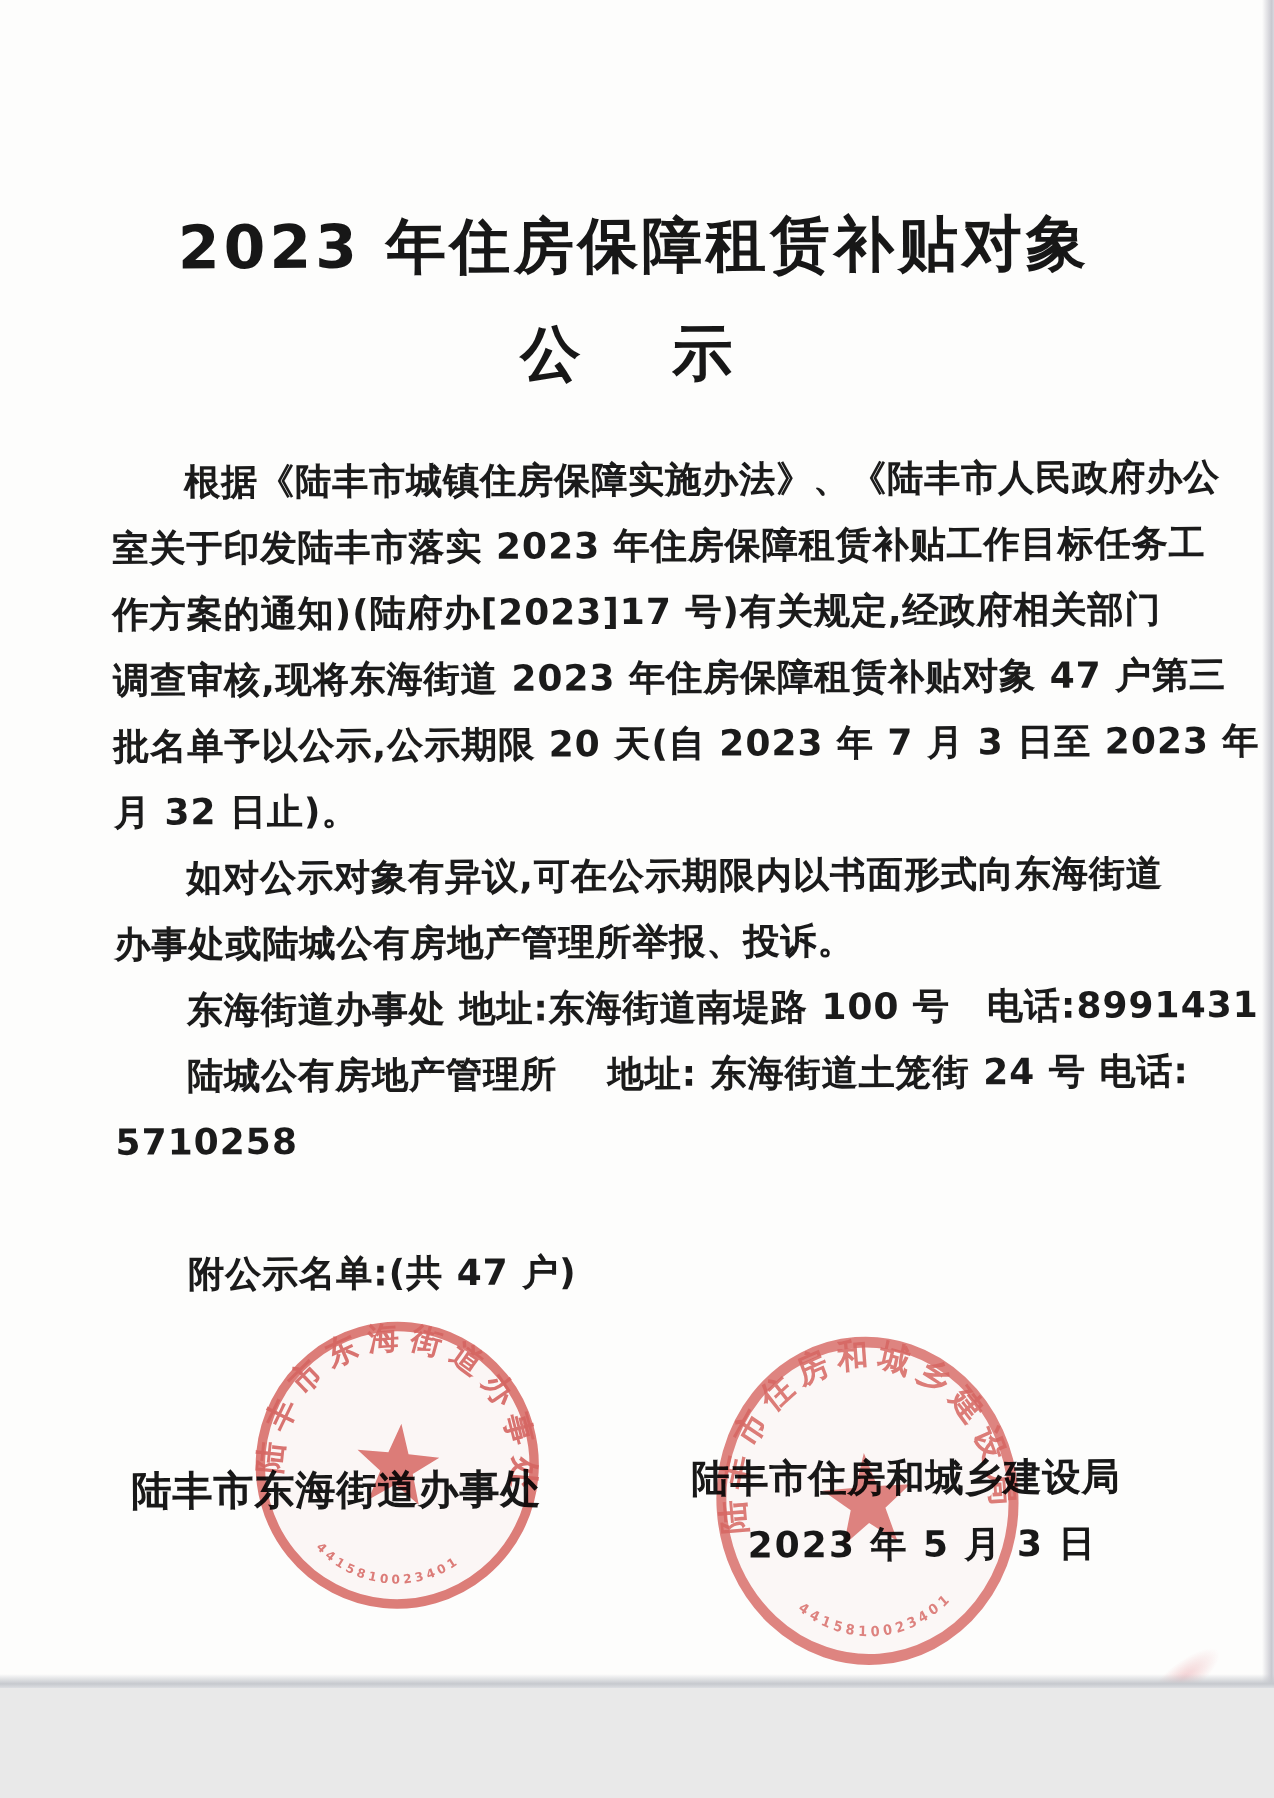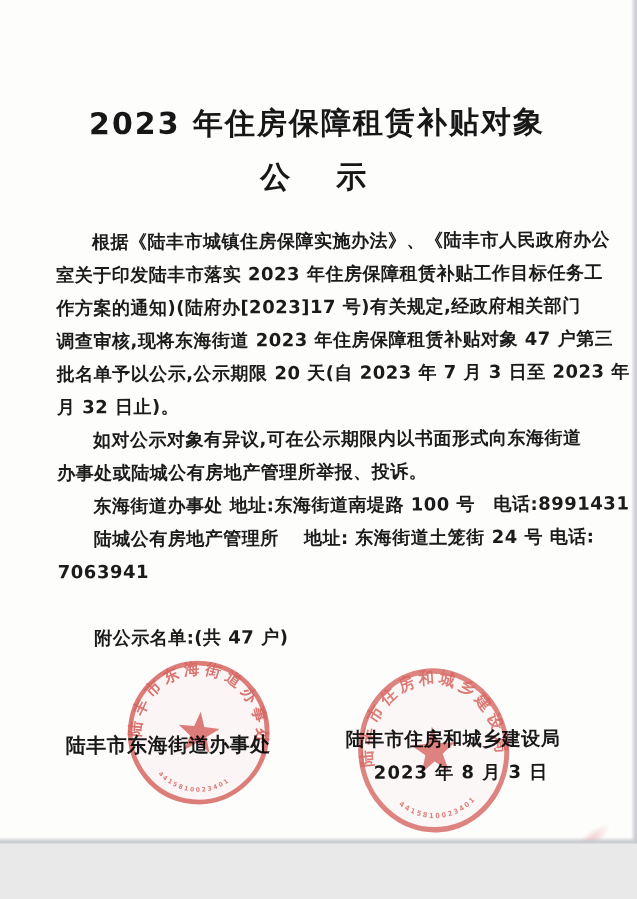--- a/index.html
+++ b/index.html
@@ -57,27 +57,27 @@
     <div class="bline indent" style="top:224px">根据《陆丰市城镇住房保障实施办法》、《陆丰市人民政府办公</div>
     <div class="bline" style="top:257px">室关于印发陆丰市落实 2023 年住房保障租赁补贴工作目标任务工</div>
     <div class="bline" style="top:290px">作方案的通知)(陆府办[2023]17 号)有关规定,经政府相关部门</div>
     <div class="bline" style="top:323px">调查审核,现将东海街道 2023 年住房保障租赁补贴对象 47 户第三</div>
     <div class="bline" style="top:356px">批名单予以公示,公示期限 20 天(自 2023 年 7 月 3 日至 2023 年 7</div>
     <div class="bline" style="top:389px">月 32 日止)。</div>
     <div class="bline indent" style="top:422px">如对公示对象有异议,可在公示期限内以书面形式向东海街道</div>
     <div class="bline" style="top:455px">办事处或陆城公有房地产管理所举报、投诉。</div>
     <div class="bline indent" style="top:488px">东海街道办事处 地址:东海街道南堤路 100 号　电话:8991431</div>
     <div class="bline indent" style="top:521px">陆城公有房地产管理所　 地址: 东海街道土笼街 24 号 电话:</div>
-    <div class="bline" style="top:554px">7063941</div>
+    <div class="bline" style="top:554px">5710258</div>
 
     <div class="bline indent" style="top:620px">附公示名单:(共 47 户)</div>
 
     <div class="sig sig-left">陆丰市东海街道办事处</div>
     <div class="sig sig-right">陆丰市住房和城乡建设局</div>
-    <div class="sig sig-date">2023 年 8 月 3 日</div>
+    <div class="sig sig-date">2023 年 5 月 3 日</div>
 
     <div class="seal seal-left">
       <svg viewBox="0 0 160 160" preserveAspectRatio="none">
         <defs>
           <path id="arcTopL" d="M 20,96 A 62,62 0 1 1 140,96" fill="none"></path>
           <path id="arcBotL" d="M 28,110 A 58,58 0 0 0 132,110" fill="none"></path>
         </defs>
         <circle cx="80" cy="80" r="73" fill="rgba(208,80,76,0.05)" stroke="#d0504c" stroke-width="5" opacity="0.85"></circle>
         <polygon points="80,58 85.4,73.6 101.9,73.9 88.7,83.8 93.5,99.6 80,90.2 66.5,99.6 71.3,83.8 58.1,73.9 74.6,73.6" fill="#d0504c" opacity="0.85"></polygon>
         <text font-size="16.5" font-weight="700" fill="#d0504c" letter-spacing="5" opacity="0.9">

